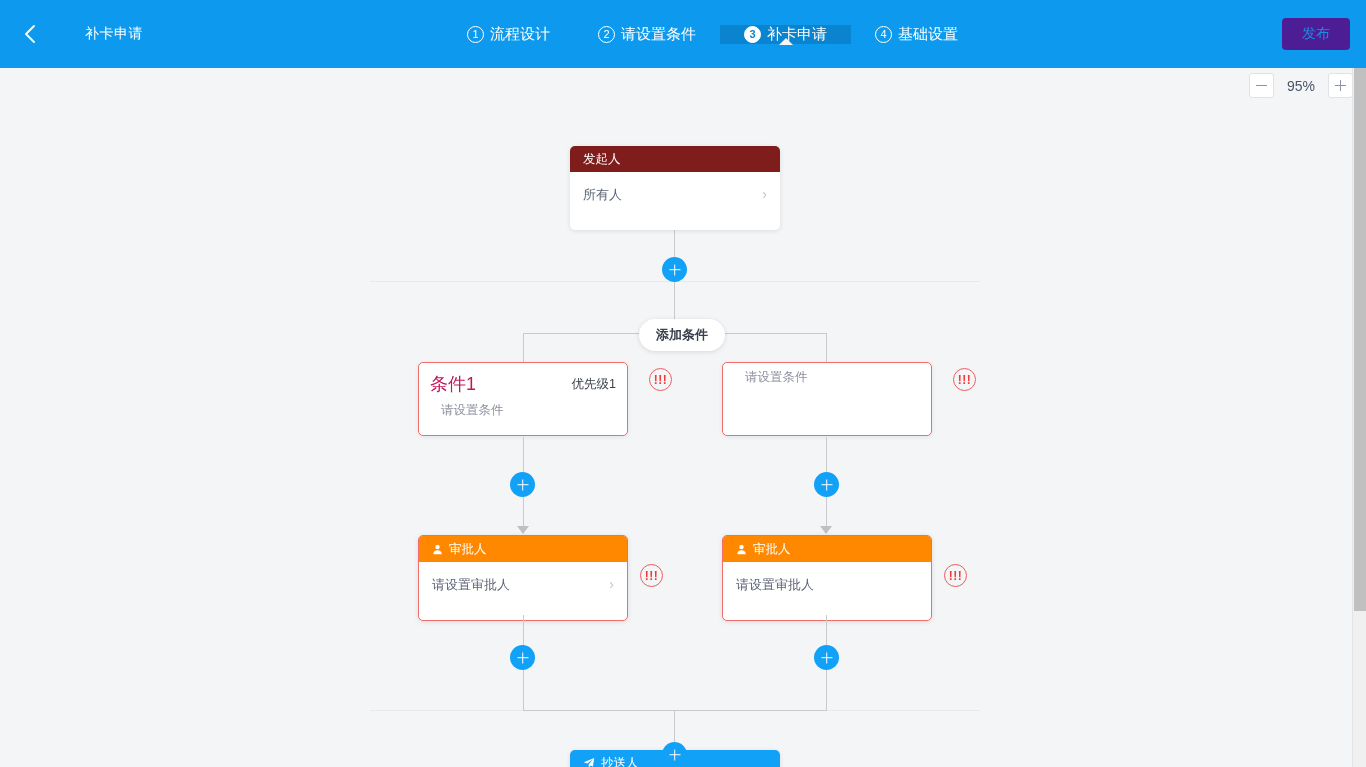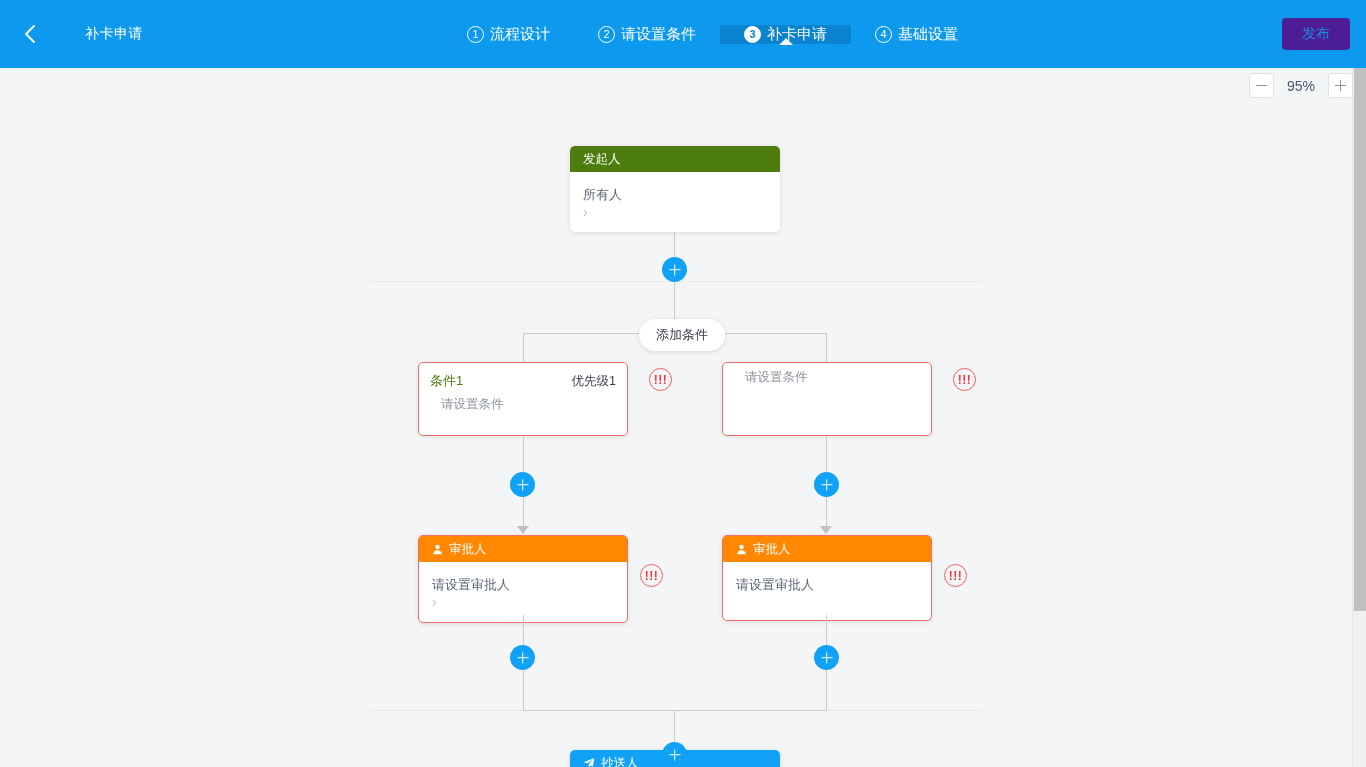--- a/index.html
+++ b/index.html
@@ -133,46 +133,46 @@
     position: absolute; width: 210px;
     background: #ffffff; border-radius: 5px;
     box-shadow: 0 1px 5px rgba(0,0,0,0.10);
     overflow: hidden; cursor: pointer;
   }
   .node-head {
     height: 26px; display: flex; align-items: center;
     gap: 6px; padding: 0 13px;
     color: #ffffff; font-size: 12.5px;
   }
-  .node-head.initiator { background: #4d7c0f; }
+  .node-head.initiator { background: #7f1d1d; }
   .node-head.approver  { background: #ff8800; }
   .node-head.cc        { background: #11a2f8; }
   .node-body {
     min-height: 58px; padding: 14px 13px 13px 13px;
     font-size: 13px; color: #5a6375;
-    display: flex; align-items: flex-start; flex-direction: column;
+    display: flex; align-items: flex-start;
   }
   .node-body .txt { flex: 1; }
   .chevron-r {
     color: #bfc4cc; font-size: 14px; line-height: 1;
     margin-top: 1px; flex: none;
   }
 
   
   .cond {
     position: absolute; width: 210px; height: 74px;
     background: #ffffff; border: 1px solid #f26c6c; border-radius: 5px;
     box-shadow: 0 1px 5px rgba(0,0,0,0.08);
     cursor: pointer;
   }
   .cond-top {
     display: flex; justify-content: space-between; align-items: center;
     padding: 9px 11px 0 11px;
   }
-  .cond-name { color: #4d7c0f; font-size: 13px; }
+  .cond-name { color: #be185d; font-size: 18px; }
   .cond-prio { color: #3a3f4c; font-size: 12.5px; }
   .cond-desc {
     padding: 6px 11px 0 22px;
     font-size: 12.5px; color: #8b919e;
   }
 
   
   .warn-badge {
     position: absolute; width: 23px; height: 23px;
     border: 1px solid #f05b5b; border-radius: 50%;
@@ -278,21 +278,21 @@
         <span>发起人</span>
       </div>
       <div class="node-body">
         <span class="txt">所有人</span>
         <span class="chevron-r">›</span>
       </div>
     </div>
 
     <div class="plus-btn" style="left:662px; top:205px;"></div>
 
-    <div class="add-cond-pill" style="left:639px; top:267px;">添加条件</div>
+    <div class="add-cond-pill" style="left:639px; top:267px;font-weight:bold;">添加条件</div>
 
     <div class="cond" style="left:418px; top:310px;">
       <div class="cond-top">
         <span class="cond-name">条件1</span>
         <span class="cond-prio">优先级1</span>
       </div>
       <div class="cond-desc">请设置条件</div>
     </div>
     <div class="warn-badge" style="left:649px; top:316px;">!!!</div>
 

